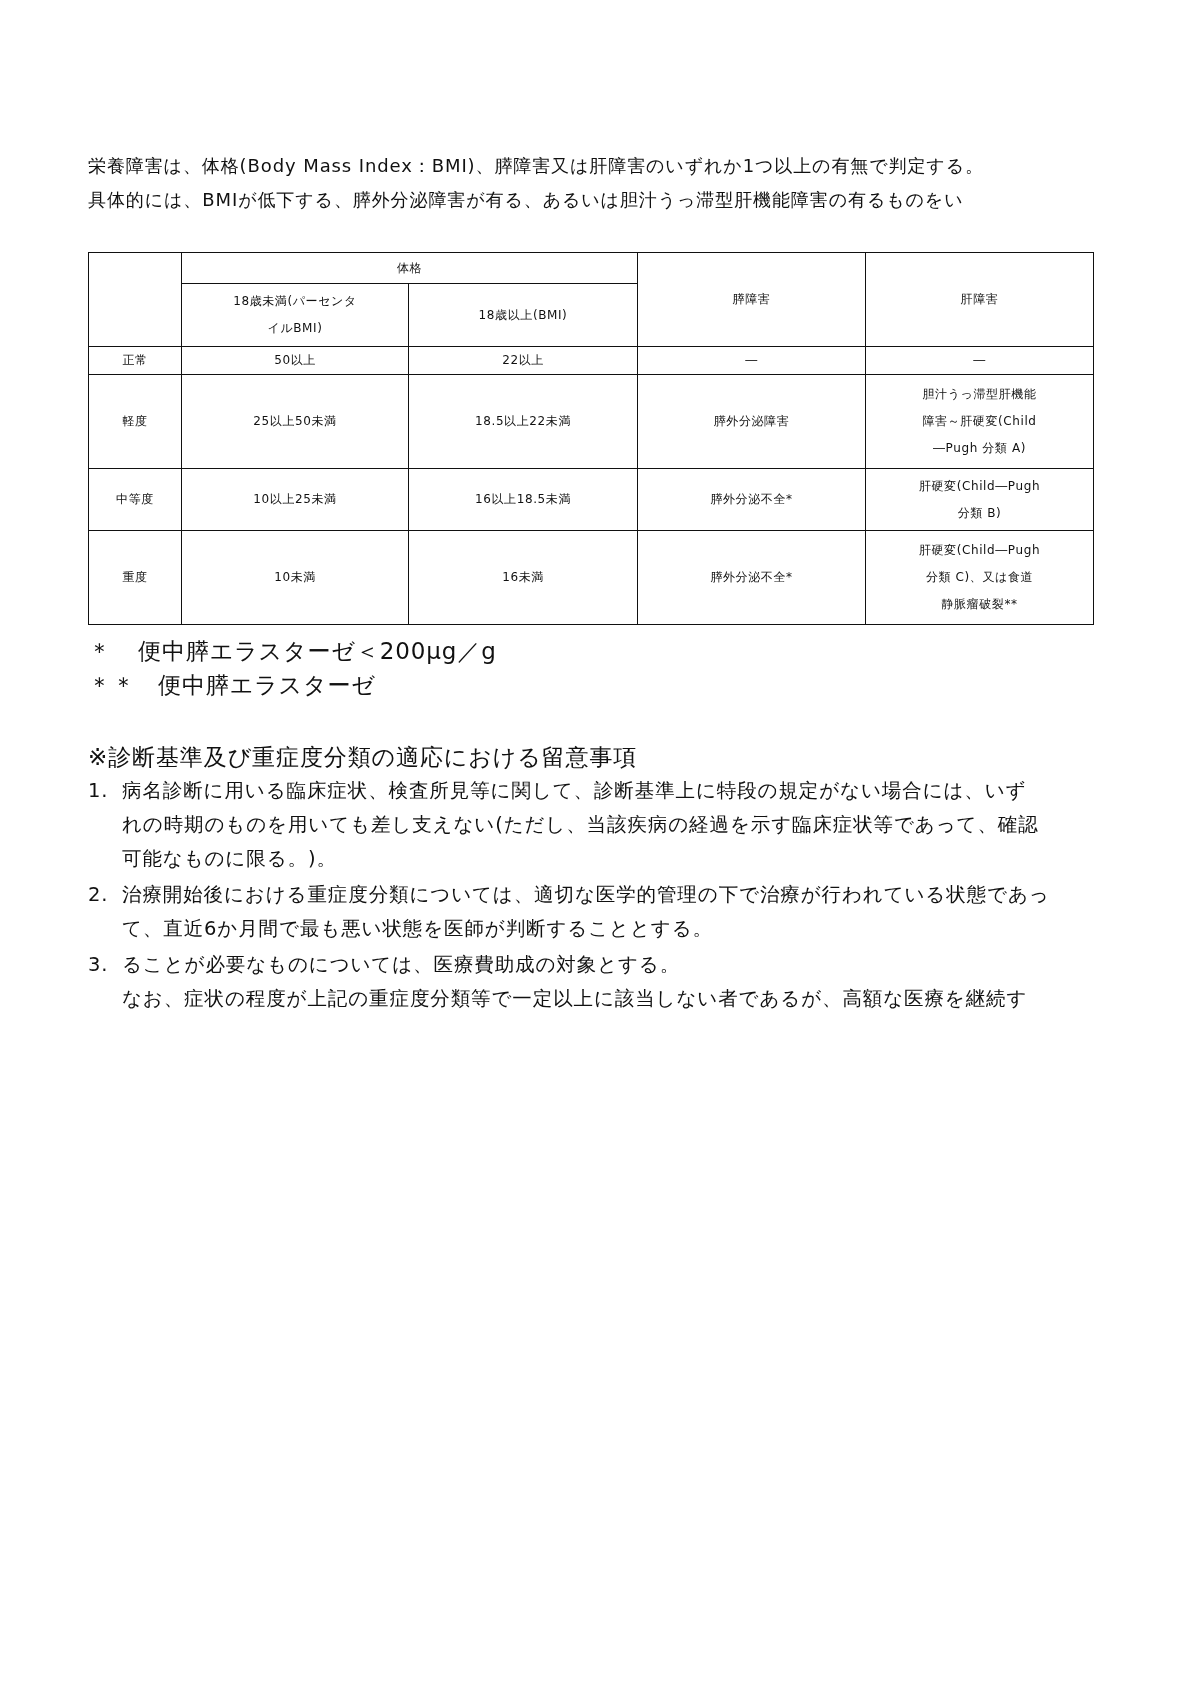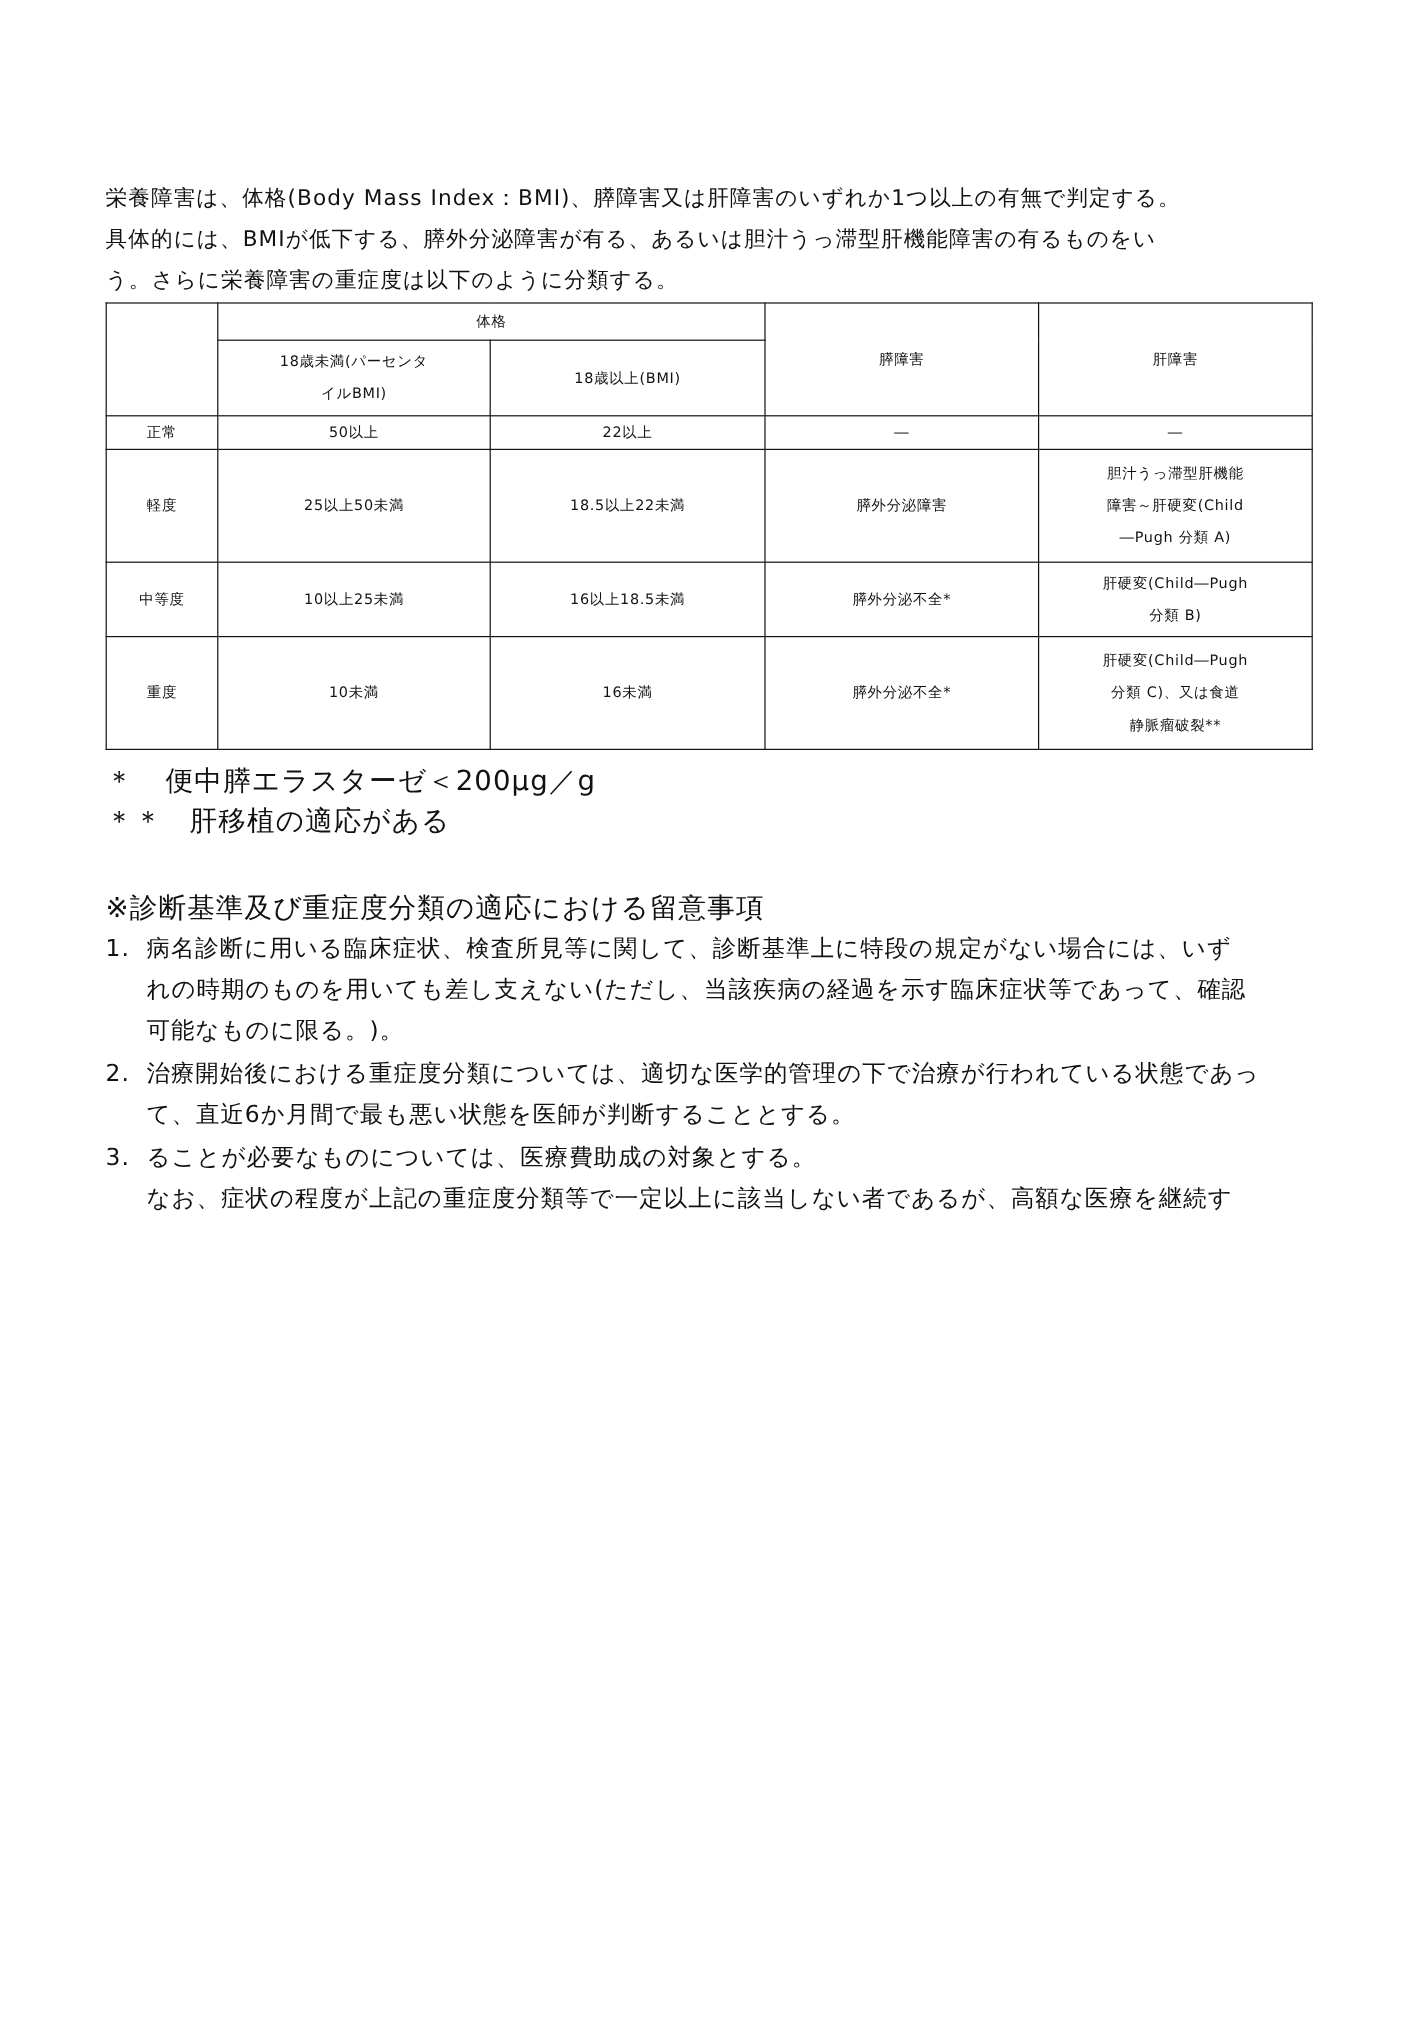--- a/index.html
+++ b/index.html
@@ -34,21 +34,20 @@
   .item .txt { position: absolute; left: 34px; width: 980px; }
   .item .txt span { display: block; line-height: 34px; white-space: nowrap; }
 </style>
 </head>
 <body>
 
 <div class="page">
 
   <div class="line" style="top:149px">栄養障害は、体格(Body Mass Index：BMI)、膵障害又は肝障害のいずれか1つ以上の有無で判定する。</div>
   <div class="line" style="top:183px">具体的には、BMIが低下する、膵外分泌障害が有る、あるいは胆汁うっ滞型肝機能障害の有るものをい</div>
-  <div class="line" style="top:217px">う。さらに栄養障害の重症度は以下のように分類する。</div>
 
   <table class="sev">
     <colgroup>
       <col class="col0">
         <col class="col1">
         <col class="col2">
         <col class="col3">
         <col class="col4">
     </colgroup>
     <tbody>
@@ -106,21 +105,21 @@
         <span>静脈瘤破裂**</span>
       </td>
     </tr>
   </tbody>
     </table>
 
   <div class="note" style="top:634px">
     <span class="mark" style="width:50px">＊</span><span>便中膵エラスターゼ＜200μg／g</span>
   </div>
   <div class="note" style="top:668px">
-    <span class="mark" style="width:70px">＊＊</span><span>肝移植の適応がある</span>
+    <span class="mark" style="width:70px">＊＊</span><span>便中膵エラスターゼ</span>
   </div>
 
   <div class="note" style="top:740px">※診断基準及び重症度分類の適応における留意事項</div>
 
   <div class="item" style="top:774px">
     <span class="num">1.</span>
     <div class="txt">
       <span>病名診断に用いる臨床症状、検査所見等に関して、診断基準上に特段の規定がない場合には、いず</span>
       <span>れの時期のものを用いても差し支えない(ただし、当該疾病の経過を示す臨床症状等であって、確認</span>
       <span>可能なものに限る。)。</span>

